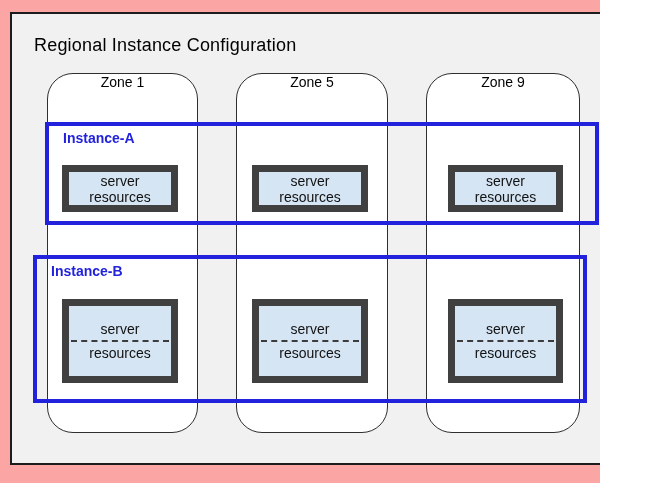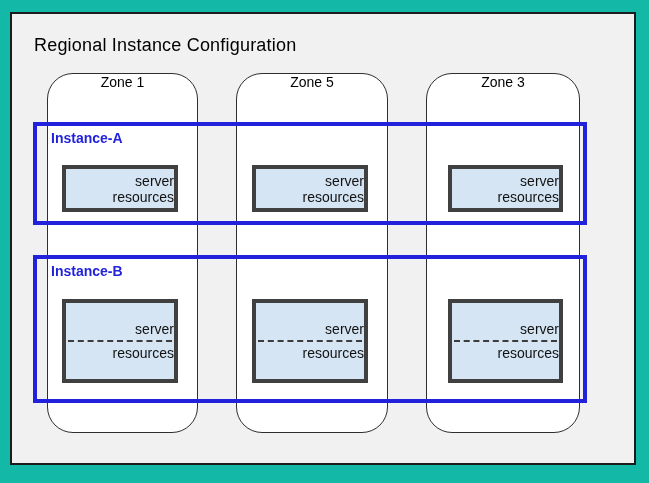--- a/index.html
+++ b/index.html
@@ -3,23 +3,23 @@
 <meta charset="utf-8">
 <style>
   html, body {
     margin: 0;
     padding: 0;
     background: #ffffff;
     font-family: "Liberation Sans", sans-serif;
   }
   .canvas {
     position: relative;
-    width: 649px;
+    width: 600px;
     height: 483px;
-    background: #14b8a6;
+    background: #fca5a5;
     overflow: hidden;
   }
   .region {
     position: absolute;
     left: 10px; top: 12px;
     width: 626px; height: 453px;
     box-sizing: border-box;
     background: var(--region-fill, #f1f1f1);
     border: 2px solid #1c1c1c;
   }
@@ -50,38 +50,38 @@
     color: #000000;
   }
   .instance {
     position: absolute;
     left: 33px;
     width: 554px;
     box-sizing: border-box;
     border: 4px solid var(--accent, #2222dd);
     background: transparent;
   }
-  .instance-a { top: 122px; height: 103px; }
+  .instance-a { top: 122px; height: 103px; margin-left: 12px; }
   .instance-b { top: 255px; height: 148px; text-align: right; }
   .instance-label {
     position: absolute;
     left: 14px; top: 4px;
     font-size: 14px;
     font-weight: bold;
     color: var(--accent, #2222dd);
     white-space: nowrap;
   }
   .server-box {
     position: absolute;
     box-sizing: border-box;
     background: var(--server-fill, #d5e5f4);
-    border: 4px solid #404040;
+    border: 7px solid #404040;
     display: flex;
     flex-direction: column;
-    align-items: flex-end;
+    align-items: center;
     justify-content: center;
     font-size: 14px;
     line-height: 16px;
     color: #111111;
     text-align: center;
   }
   .row-a { top: 165px; height: 47px; }
   .row-b { top: 299px; height: 84px; }
   .col-1 { left: 62px;  width: 116px; }
   .col-2 { left: 252px; width: 116px; }
@@ -101,21 +101,21 @@
 
   </div>
 
   <div class="zone zone-1">
     <span class="zone-label">Zone 1</span>
   </div>
   <div class="zone zone-2">
     <span class="zone-label">Zone 5</span>
   </div>
   <div class="zone zone-3">
-    <span class="zone-label">Zone 3</span>
+    <span class="zone-label">Zone 9</span>
   </div>
 
   <div class="server-box row-a col-1">
     <span>server</span>
     <span>resources</span>
   </div>
   <div class="server-box row-a col-2">
     <span>server</span>
     <span>resources</span>
   </div>

